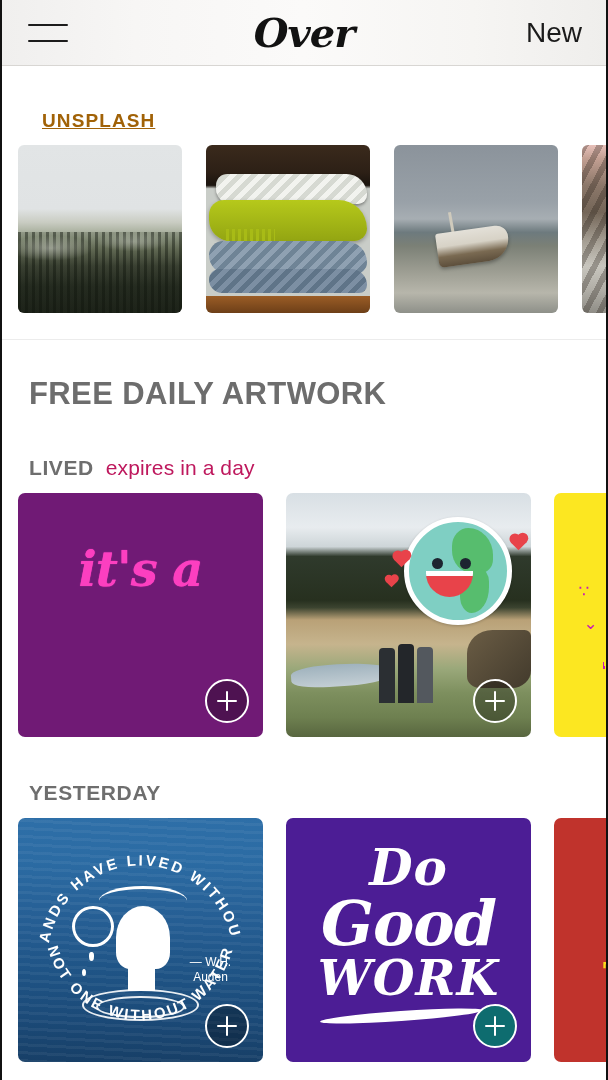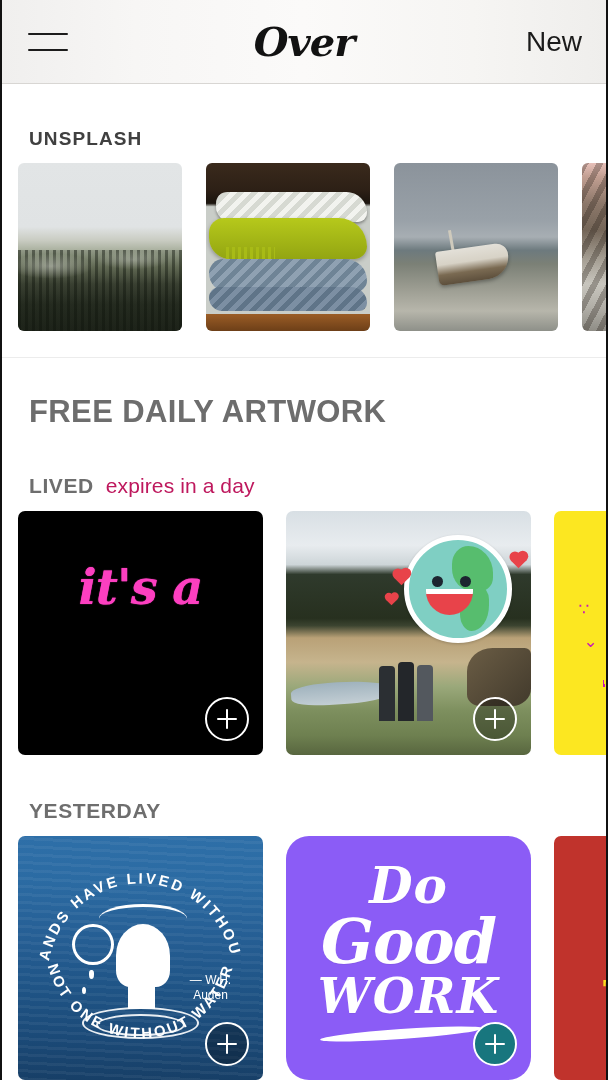--- a/index.html
+++ b/index.html
@@ -14,21 +14,21 @@
     position: relative;
     background: #fff;
     border-left: 2px solid #111;
     border-right: 2px solid #111;
     overflow: hidden;
   }
 
   
   .header {
     position: relative;
-    height: 84px;
+    height: 66px;
     background: linear-gradient(to right, #f0efee 0%, #f7f6f5 22%, #fbfaf9 50%, #f6f5f3 78%, #efeeec 100%);
     border-bottom: 1px solid #d8d6d3;
     display: flex; align-items: center;
   }
   .hamburger {
     position: absolute; left: 26px; top: 50%;
     transform: translateY(-50%);
     width: 40px; height: 18px;
     display: flex; flex-direction: column; justify-content: space-between;
     cursor: pointer;
@@ -49,22 +49,22 @@
   .new-btn {
     position: absolute; right: 24px; top: 50%;
     transform: translateY(-50%);
     font-size: 28px; color: #1b1b1b; font-weight: 400;
     cursor: pointer; letter-spacing: 0px;
   }
 
   
   .unsplash-section { padding: 0; position: relative; }
   .section-kicker {
-    font-size: 19px; font-weight: 700; color: #404040;
-    letter-spacing: 1.1px; margin: 44px 0 13px 27px;
+    font-size: 19px; font-weight: 700; color: #a16207;
+    letter-spacing: 1.1px; margin: 44px 0 13px 40px; text-decoration: underline;
   }
   .thumb-row {
     display: flex; gap: 24px; padding-left: 16px;
     height: 168px; overflow: hidden;
   }
   .thumb {
     flex: 0 0 164px; width: 164px; height: 168px;
     border-radius: 6px; overflow: hidden; position: relative;
     background: #cfd3d6; cursor: pointer;
   }
@@ -110,21 +110,21 @@
   .day-expiry { font-size: 21px; color: #be185d; letter-spacing: .1px; }
   .day-expiry.urgent { color: #f8231b; }
 
   .card-row { display: flex; gap: 23px; padding-left: 16px; height: 244px; overflow: hidden; }
   .card {
     flex: 0 0 245px; width: 245px; height: 244px;
     border-radius: 7px; overflow: hidden; position: relative; cursor: pointer;
   }
 
   
-  .c-purple { background: #000000; }
+  .c-purple { background: #701a75; }
   .script {
     position:absolute; left:0; right:0; top:22%;
     text-align:center; color:#fc3fc0;
     font-family:"DejaVu Serif", serif; font-style:italic; font-weight:700;
     line-height:.95; text-shadow:0 0 1px #fc3fc0;
   }
   .script .l1 { display:block; font-size:48px; letter-spacing:-1px; }
   .script .l2 { display:block; font-size:52px; margin-top:12px; letter-spacing:-1px; }
 
   
@@ -168,21 +168,21 @@
   .c-water .wrist { position:absolute; left:45%; top:59%; width:11%; height:12%; background:#fff; }
   .c-water .rose { position:absolute; left:22%; top:36%; width:17%; height:17%; border:3px solid #fff; border-radius:50%; }
   .c-water .stem { position:absolute; left:33%; top:28%; width:36%; height:12%; border-top:3px solid #fff; border-radius:50%; }
   .c-water .drop { position:absolute; left:29%; top:55%; width:5px; height:9px; background:#fff; border-radius:50% 50% 60% 60%; }
   .c-water .drop2 { position:absolute; left:26%; top:62%; width:4px; height:7px; background:#fff; border-radius:50%; }
   .c-water .w1 { position:absolute; left:26%; top:70%; width:48%; height:13%; border:2px solid rgba(255,255,255,.9); border-radius:50%; }
   .c-water .w2 { position:absolute; left:32%; top:73%; width:36%; height:9%; border:2px solid rgba(255,255,255,.9); border-radius:50%; }
   .c-water .credit { position:absolute; right:13%; top:56%; color:#fff; font-size:12px; line-height:1.25; text-align:center; font-family:"Liberation Sans",sans-serif; }
 
   
-  .c-teal { background:#8b5cf6;border-radius:23px; }
+  .c-teal { background:#4c1d95; }
   .c-teal .lt { position:absolute; left:0; right:0; text-align:center; color:#fff; font-family:"DejaVu Serif",serif; font-weight:700; font-style:italic; line-height:.9; text-shadow:0 1px 0 rgba(0,0,0,.05); }
   .c-teal .lt1 { top:11%; font-size:50px; letter-spacing:1px; }
   .c-teal .lt2 { top:32%; font-size:62px; letter-spacing:-1px; }
   .c-teal .lt3 { top:57%; font-size:48px; letter-spacing:1px; }
   .c-teal .swoosh { position:absolute; left:14%; top:79%; width:66%; height:10px; background:#fff; border-radius:50%; transform:rotate(-4deg); }
 
   
   .c-red { background:#c0332c; }
   .c-red .r2 { position:absolute; left:20%; top:56%; font-size:34px; color:#fbdc1d; font-weight:700; font-family:"DejaVu Serif",serif; }
 

